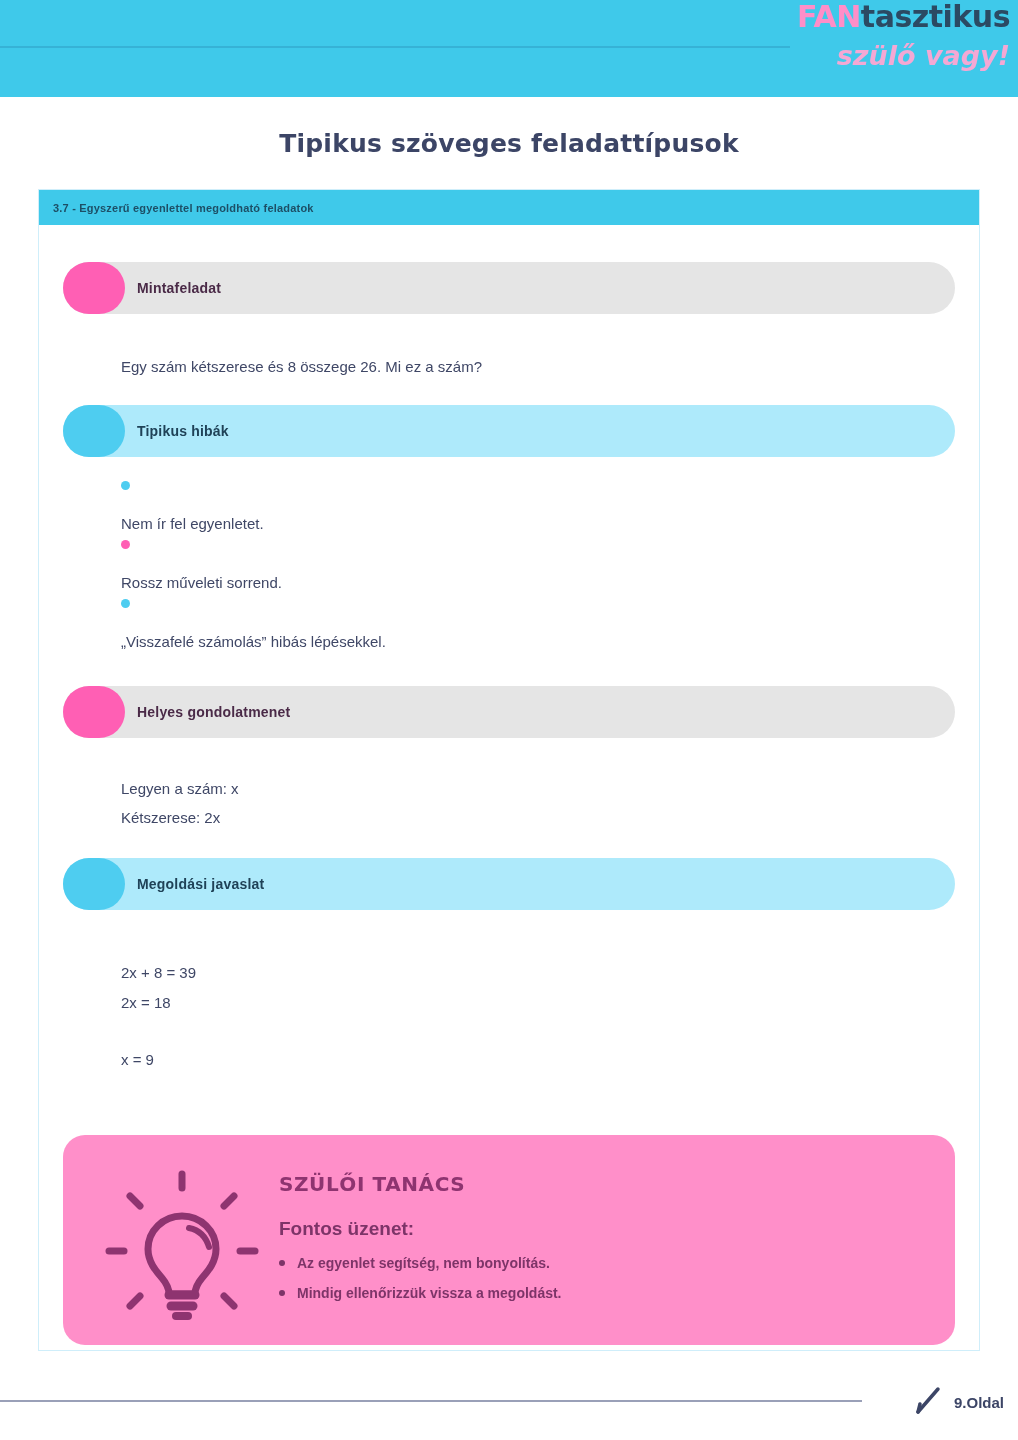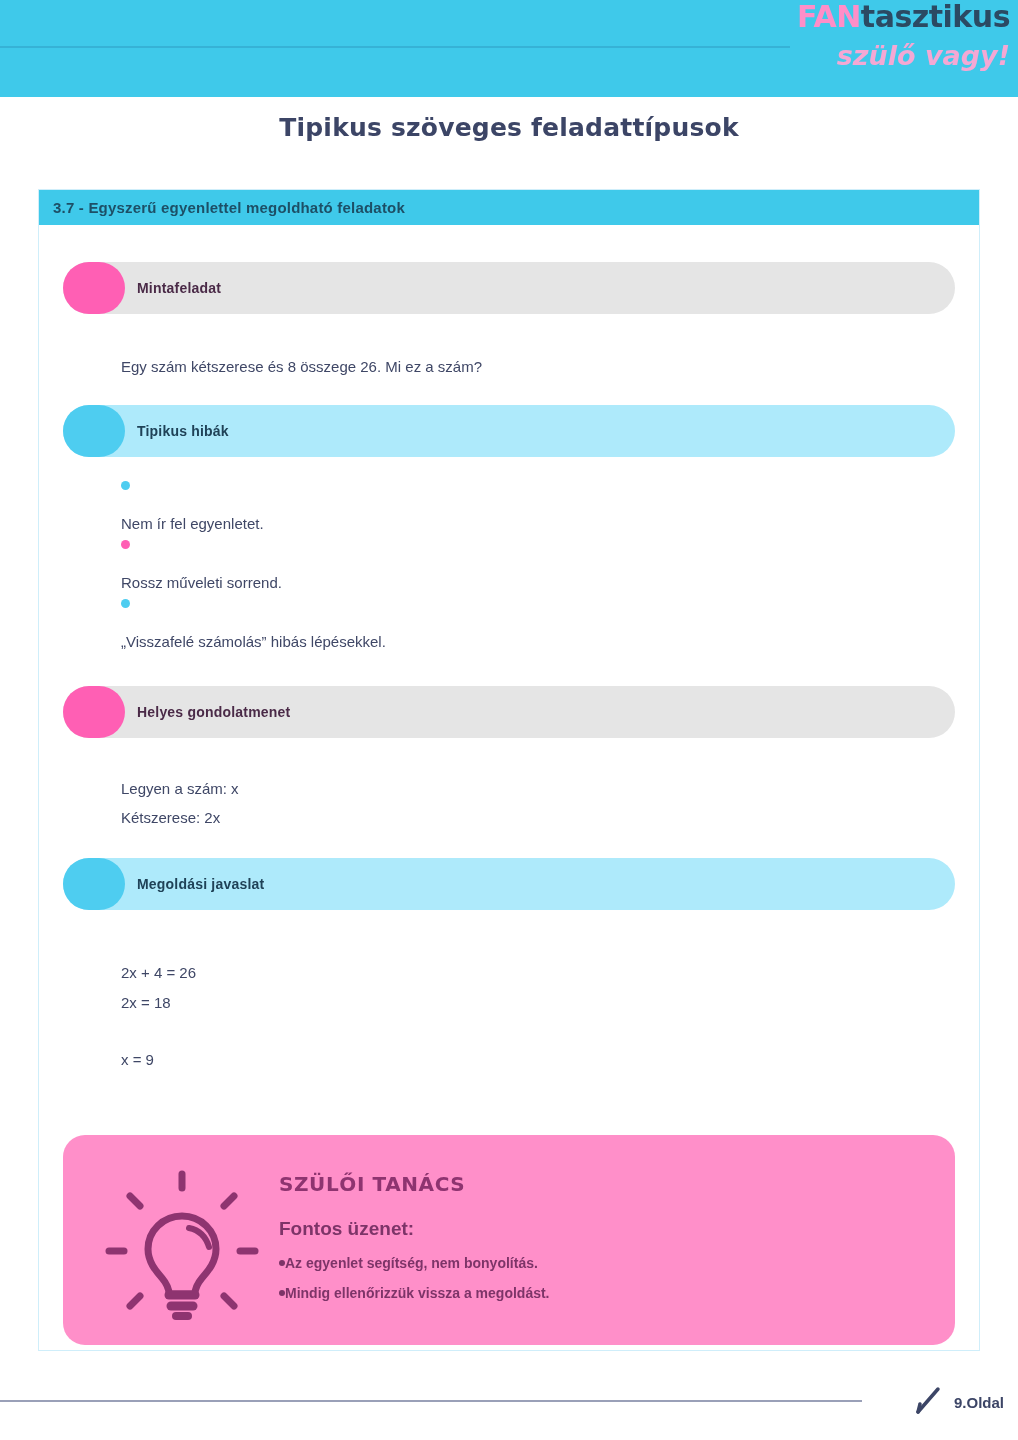--- a/index.html
+++ b/index.html
@@ -54,21 +54,21 @@
     font-size: 27px;
     font-weight: 700;
     font-style: italic;
     color: #f4a8d4;
     white-space: nowrap;
   }
 
   
   .page-title {
     position: absolute;
-    left: 0; top: 113px;
+    left: 0; top: 129px;
     width: 1018px;
     text-align: center;
     font-family: "DejaVu Sans", sans-serif;
     font-size: 25px;
     font-weight: 700;
     color: #3c4566;
     letter-spacing: .2px;
   }
 
   
@@ -86,21 +86,21 @@
     left: 0; top: 0;
     width: 940px;
     height: 35px;
     background: #3fc9ea;
     display: flex;
     align-items: center;
     padding-left: 14px;
     box-sizing: border-box;
   }
   .section-bar-text {
-    font-size: 15px;
+    font-size: 11px;
     font-weight: 700;
     color: #1d4f66;
     letter-spacing: .2px;
   }
 
   .card-body {
     position: absolute;
     left: 0; top: 35px;
     width: 940px;
     padding: 0;
@@ -216,21 +216,21 @@
   .tip-lead {
     font-size: 19px;
     font-weight: 700;
     color: #7d3468;
     margin-bottom: 8px;
   }
   .tip-list { list-style: none; margin: 0; padding: 0; }
   .tip-row {
     display: flex;
     align-items: baseline;
-    gap: 0;
+    gap: 12px;
     font-size: 14px;
     font-weight: 700;
     color: #7d3468;
     line-height: 30px;
   }
   .tip-dot {
     width: 6px; height: 6px;
     border-radius: 50%;
     background: #7d3468;
     flex: 0 0 6px;
@@ -323,21 +323,21 @@
     <div class="para">Legyen a szám: x</div>
     <div class="para">Kétszerese: 2x</div>
 
     <div style="height:26px"></div>
     <div class="pill blue">
       <span class="pill-badge"></span>
       <span class="pill-label">Megoldási javaslat</span>
     </div>
 
     <div style="height:48px"></div>
-    <div class="math">2x + 4 = 26</div>
+    <div class="math">2x + 8 = 39</div>
     <div class="math">2x = 18</div>
     <div style="height:27px"></div>
     <div class="math">x = 9</div>
 
     <div style="height:60px"></div>
     <div class="tip-card">
       <div class="bulb-wrap">
         <svg width="170" height="168" viewBox="0 0 170 168" fill="none" stroke="#8e3470" stroke-width="7" stroke-linecap="round">
           <path d="M85 60 C66 60 51 75 51 93 c0 13 8 22 14 29 c5 6 7 10 7 16 h26 c0-6 2-10 7-16 c6-7 14-16 14-29 C119 75 104 60 85 60 Z"></path>
           <path d="M72 139 h26" stroke-width="9"></path>

